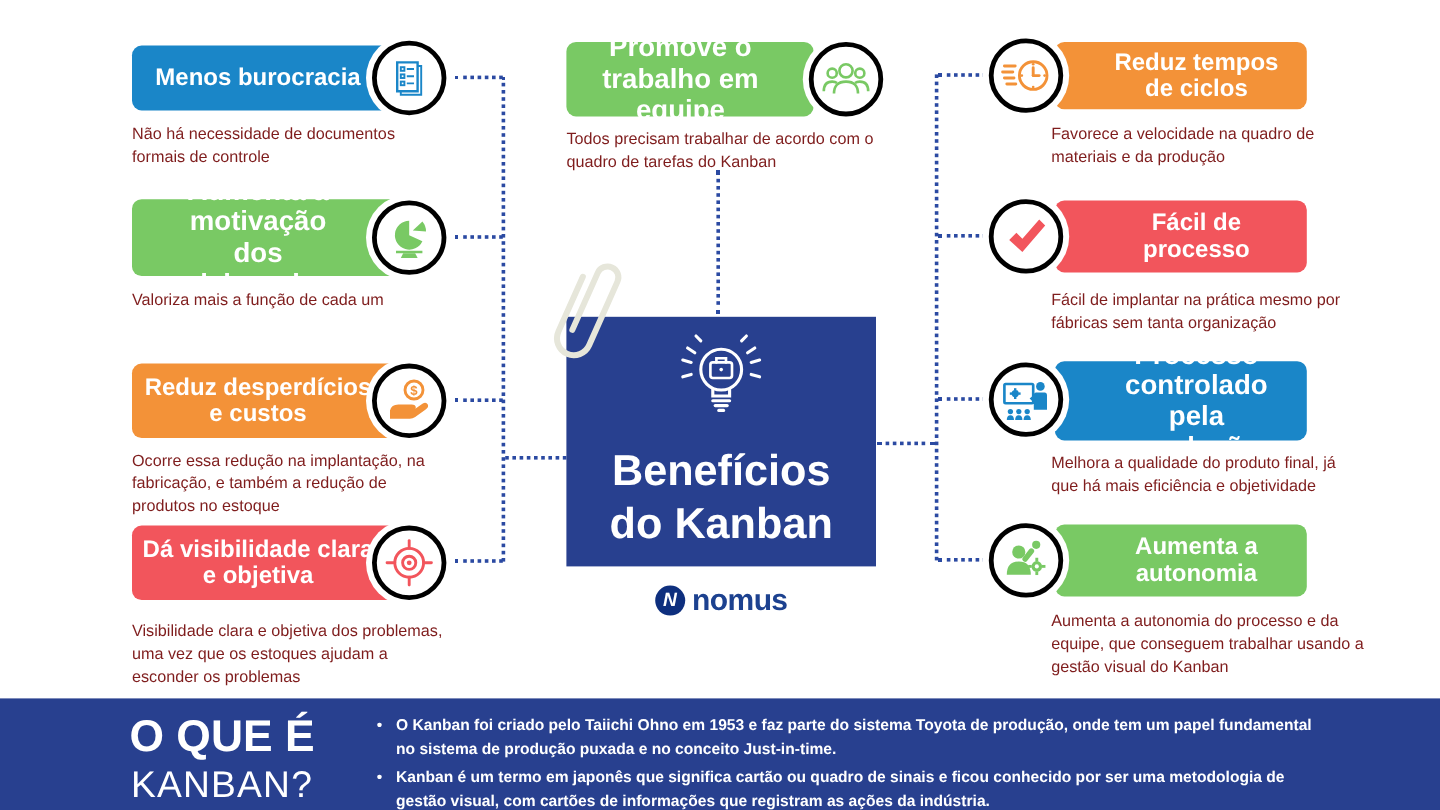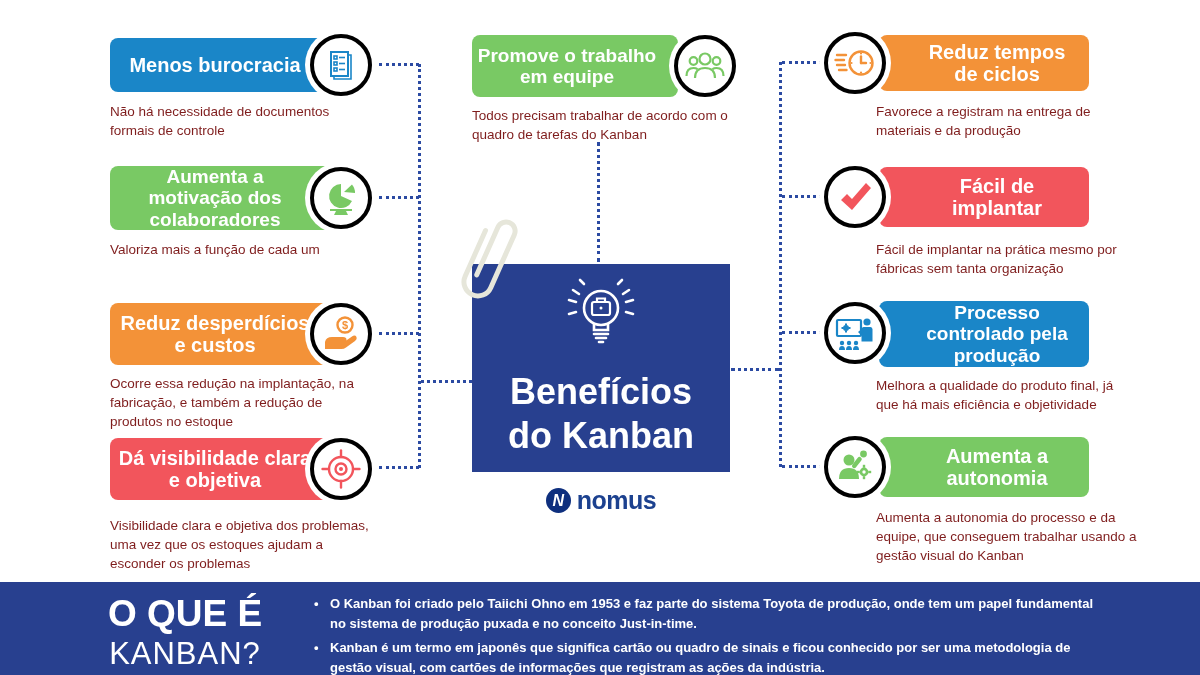--- a/index.html
+++ b/index.html
@@ -7,21 +7,21 @@
   .canvas { position:relative; width:1200px; height:675px; background:#fff; }
 
   
   .conn { position:absolute; z-index:0; }
   .conn.h { border-top:3px dotted #2b4aa2; height:0; }
   .conn.v { border-left:3px dotted #2b4aa2; width:0; }
 
   
   .banner { position:absolute; display:flex; align-items:center; justify-content:center;
             border-radius:8px; color:#fff; font-weight:bold; text-align:center;
-            line-height:1.12; font-size:19px; z-index:1; }
+            line-height:1.12; font-size:23px; z-index:1; }
   .banner .bt { display:inline-block; }
   .pad-r { padding-right:40px; }
   .pad-l { padding-left:26px; }
 
   .c-blue { background:#1a86c8; } .c-green { background:#79c964; }
   .c-orange { background:#f39238; } .c-red { background:#f2555c; }
   .b-blue { border-color:#1a86c8; } .b-green { border-color:#79c964; }
   .b-orange { border-color:#f39238; } .b-red { border-color:#f2555c; }
 
   .circle { position:absolute; width:62px; height:62px; border-radius:50%; background:#fff;
@@ -211,24 +211,24 @@
           <line x1="5" y1="25" x2="12.5" y2="25"></line>
       </g>
       <g fill="#f39238">
         <circle cx="27" cy="8.5" r="1.1"></circle>
           <circle cx="27" cy="27.5" r="1.1"></circle>
         <circle cx="17.5" cy="18" r="1.1"></circle>
           <circle cx="36.5" cy="18" r="1.1"></circle>
       </g>
     </svg>
   </div>
-  <div class="desc" style="left:876px;top:102px;width:272px">Favorece a registram na entrega de materiais e da produção</div>
+  <div class="desc" style="left:876px;top:102px;width:272px">Favorece a velocidade na quadro de materiais e da produção</div>
 
   <div class="banner c-red pad-l" style="left:879px;top:167px;width:210px;height:60px;font-size:20px">
-    <span class="bt" style="max-width:100px">Fácil de implantar</span>
+    <span class="bt" style="max-width:100px">Fácil de processo</span>
   </div>
   <div class="circle b-red" style="left:824px;top:166px">
     <svg width="40" height="40" viewBox="0 0 40 40">
       <path d="M6,23 L12,17 L17,22 L31,6 L36,11 L17,33 Z" fill="#f2555c"></path>
     </svg>
   </div>
   <div class="desc" style="left:876px;top:240px;width:282px">Fácil de implantar na prática mesmo por fábricas sem tanta organização</div>
 
   <div class="banner c-blue pad-l" style="left:879px;top:301px;width:210px;height:66px">
     <span class="bt" style="max-width:155px">Processo controlado pela produção</span>

